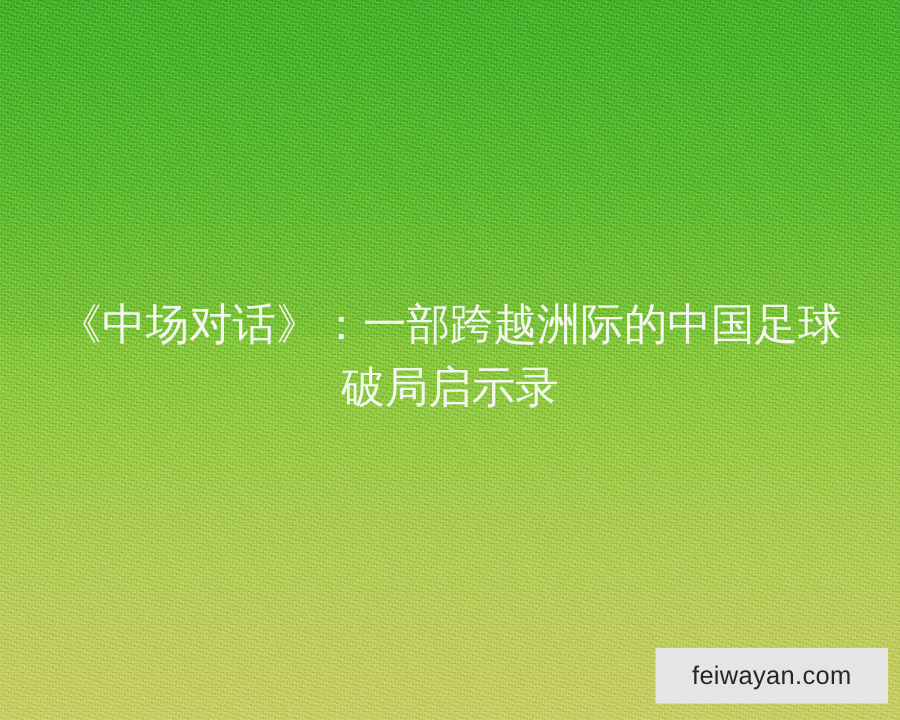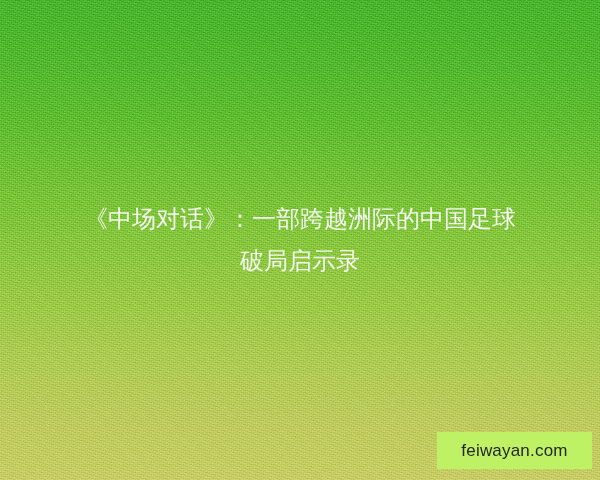--- a/index.html
+++ b/index.html
@@ -66,35 +66,36 @@
   }
 
   
   #headline {
     position: absolute;
     left: 0;
     top: 198px;
     width: 600px;
     text-align: center;
     color: #f3f7ef;
-    font-size: 24px;
+    font-size: 29px;
     line-height: 42px;
     letter-spacing: 0px;
     white-space: pre-line;
     font-weight: 400;
+    font-family: Liberation Mono, monospace;
   }
 
   
   #watermark {
     position: absolute;
     left: 437px;
     top: 432px;
     width: 155px;
     height: 37px;
-    background: #bef264;
+    background: #e5e5e5;
     display: flex;
     align-items: center;
     justify-content: center;
   }
   #watermark-label {
     color: #262626;
     font-size: 17px;
     line-height: 17px;
     letter-spacing: 0.2px;
   }

